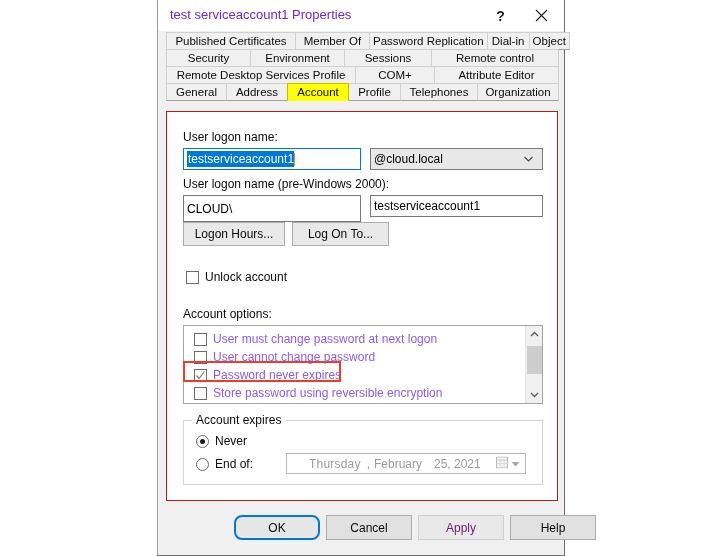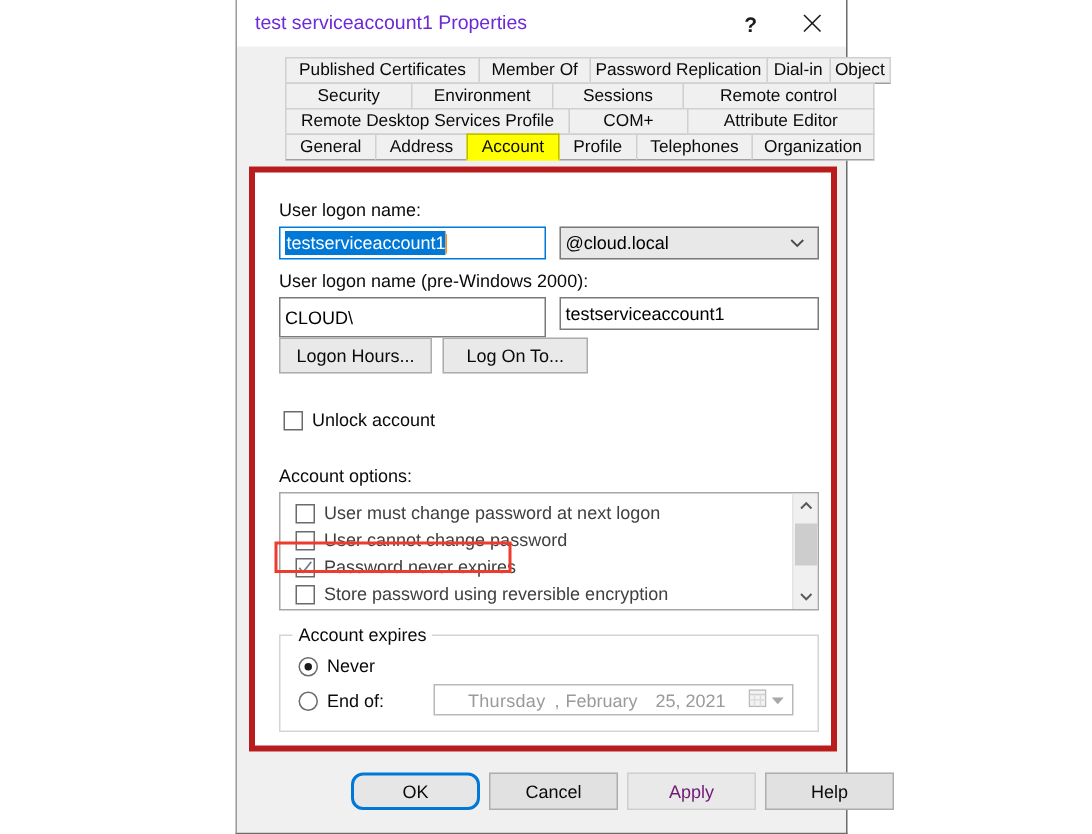--- a/index.html
+++ b/index.html
@@ -62,23 +62,22 @@
     cursor: default;
   }
   .title-btn.help { right: 47px; font-weight: bold; font-size: 14px; }
   .title-btn.close { right: 6px; font-size: 16px; }
   .title-btn svg { display: block; }
 
   
   .tabstrip {
     position: absolute;
     left: 8px;
-    top: 38px;
+    top: 32px;
     width: 392px;
-    margin-left: 24px;
   }
   .tabrow {
     display: flex;
     height: 18px;
     margin-bottom: -1px;
   }
   .tab {
     flex: 1 1 auto;
     background: #f0f0f0;
     border: 1px solid #d0d0d0;
@@ -104,21 +103,21 @@
   }
 
   
   .tabpage {
     position: absolute;
     left: 8px;
     top: 111px;
     width: 392px;
     height: 390px;
     background: #ffffff;
-    border: 4px solid #b91c1c;
+    border: 1px solid #b91c1c;
     box-sizing: border-box;
   }
 
   .lbl {
     position: absolute;
     font-size: 12px;
     color: #0a0a0a;
     white-space: nowrap;
   }
 
@@ -240,21 +239,21 @@
     position: absolute;
     left: 0; top: 0; right: 17px; bottom: 0;
     padding-top: 4px;
   }
   .list-item {
     display: flex;
     align-items: center;
     height: 18px;
     padding-left: 10px;
     font-size: 12px;
-    color: #404040;
+    color: #8b5cf6;
     white-space: nowrap;
   }
   .scrollbar {
     position: absolute;
     right: 0; top: 0;
     width: 17px;
     height: 100%;
     background: #f0f0f0;
     border-left: 1px solid #e4e4e4;
     box-sizing: border-box;

